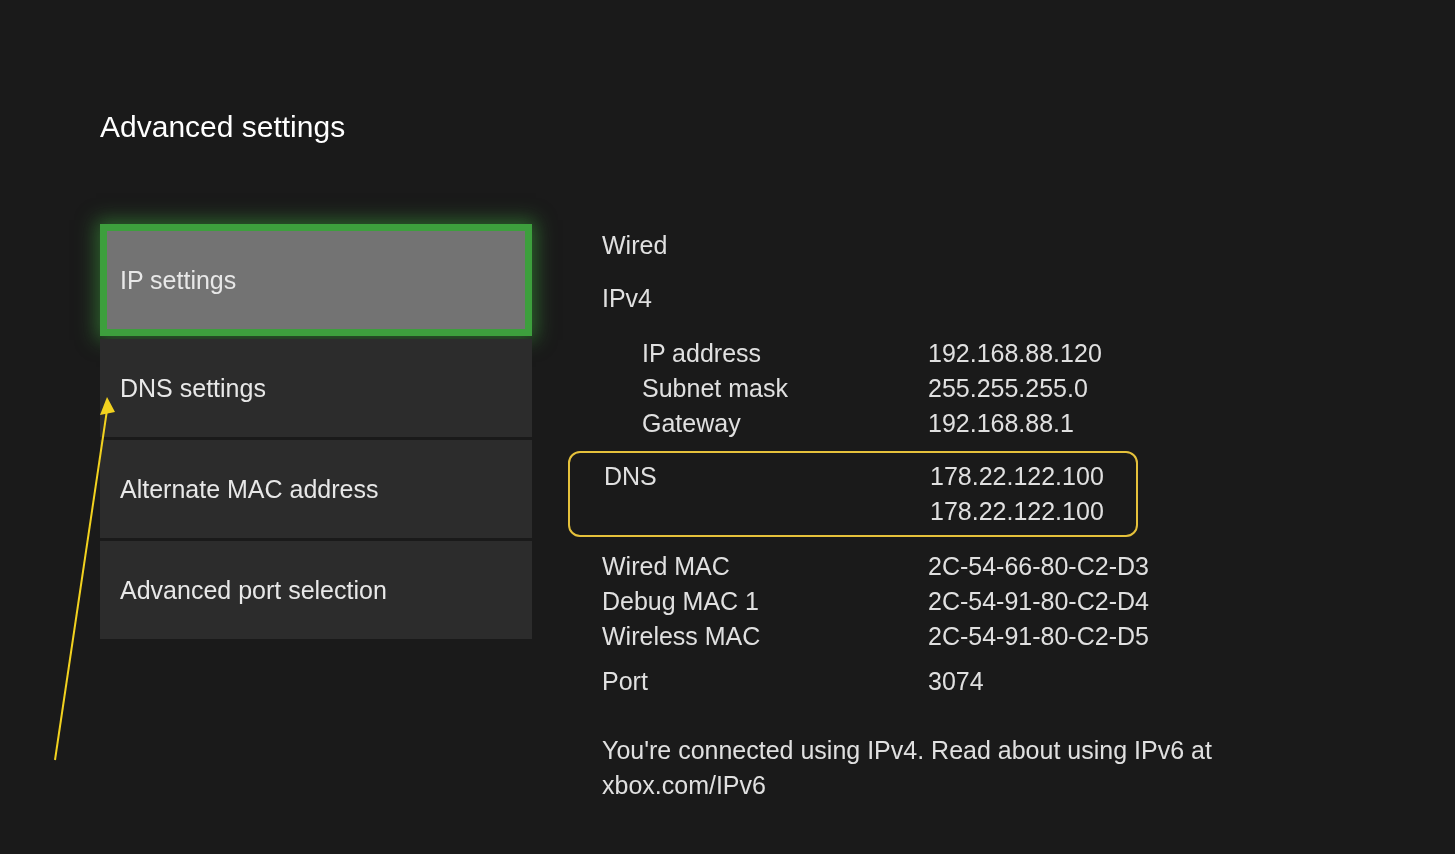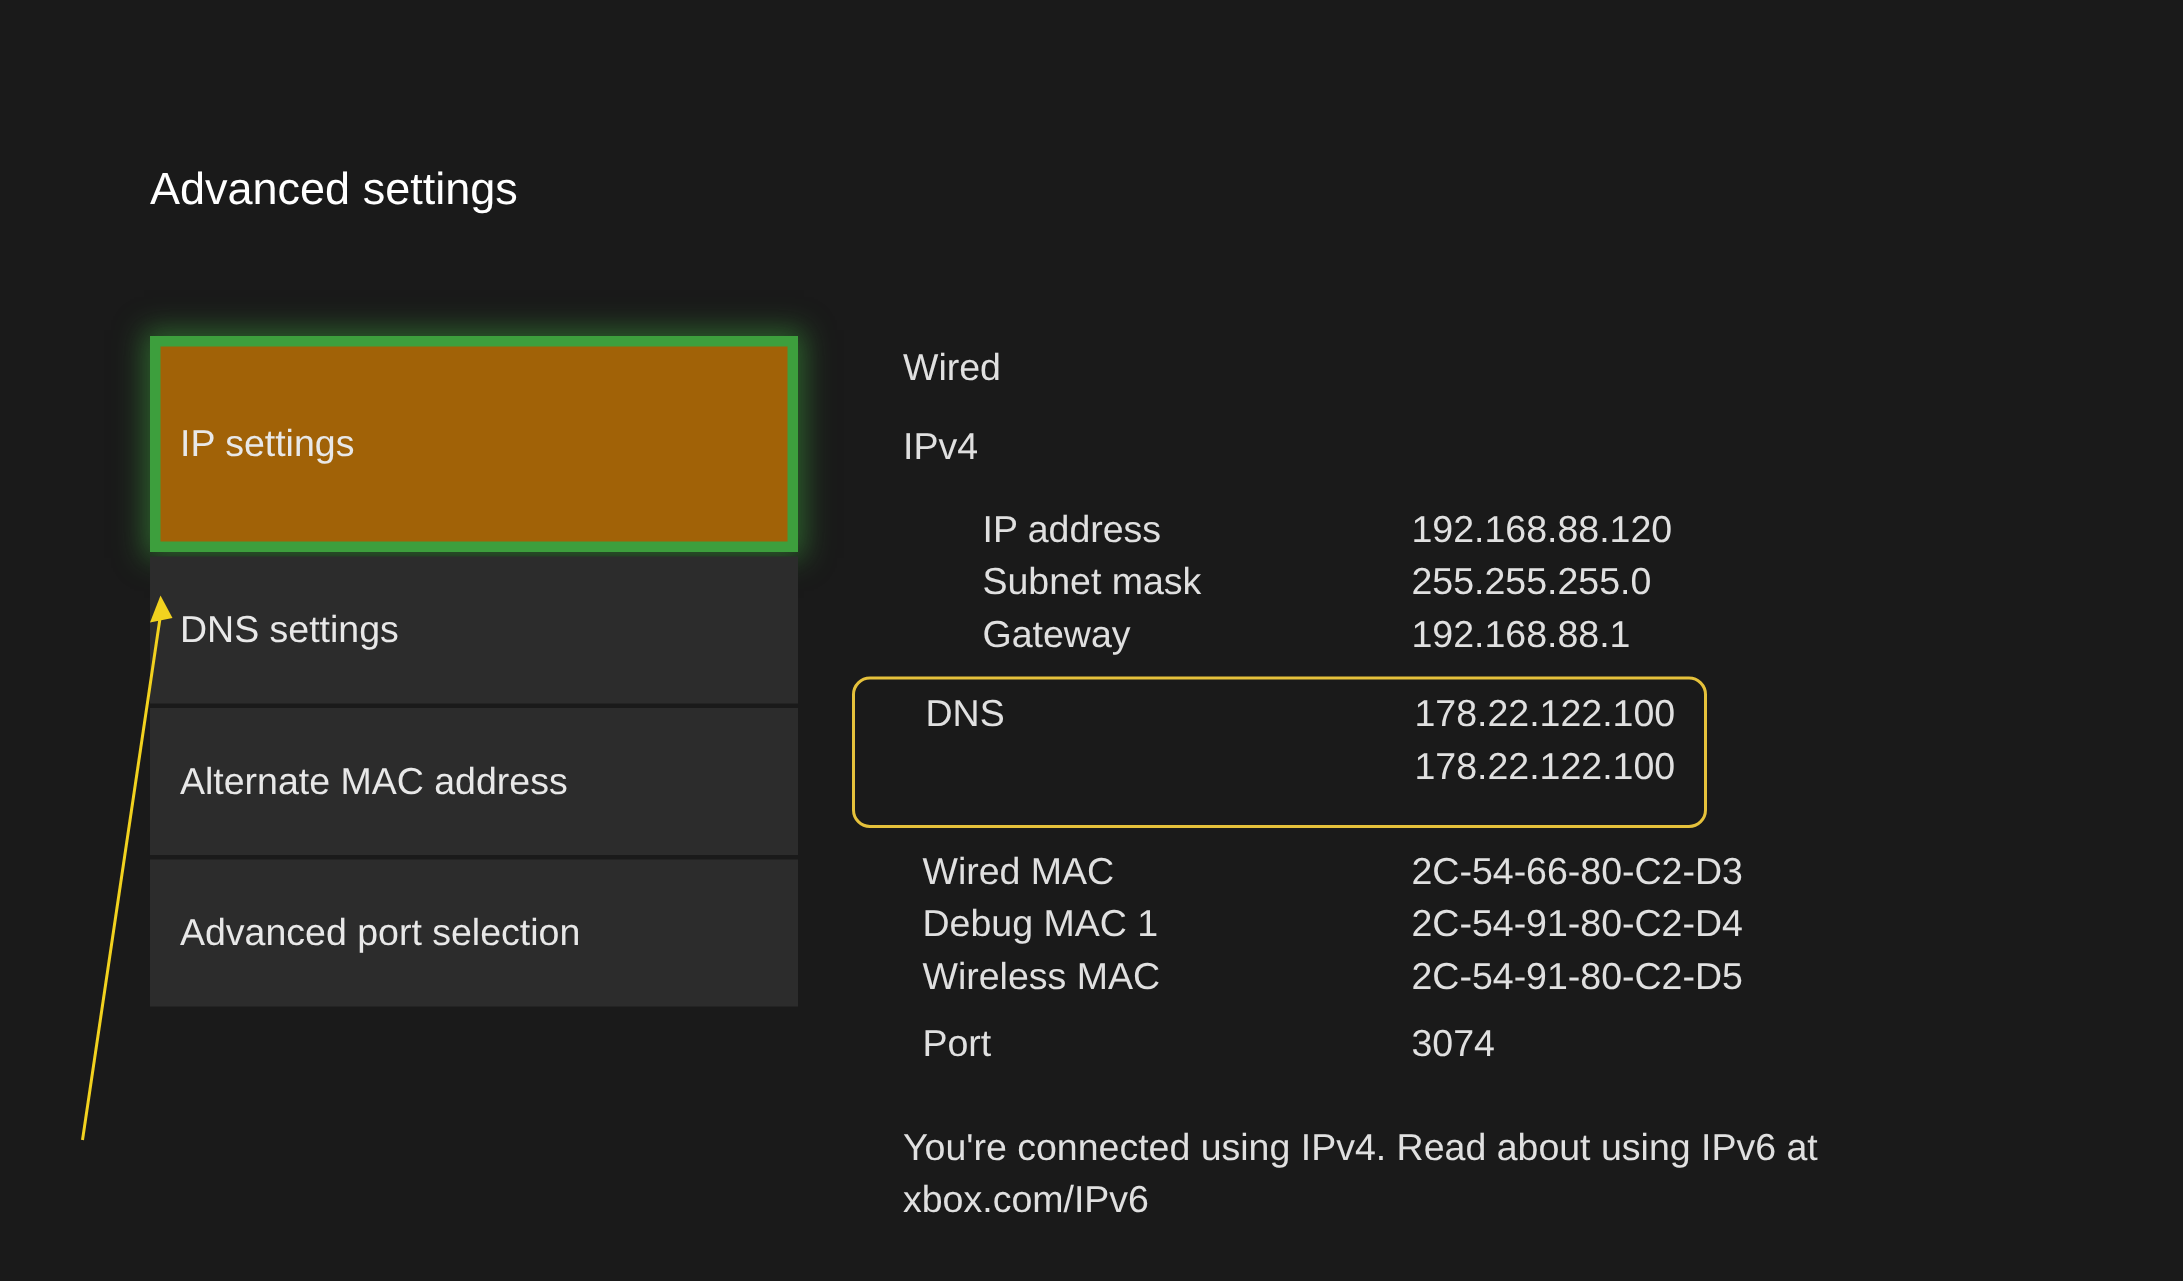--- a/index.html
+++ b/index.html
@@ -35,59 +35,58 @@
       display: flex;
       align-items: center;
       padding: 0 20px;
       font-size: 25px;
       font-weight: 400;
       color: #e8e8e8;
       margin-bottom: 3px;
       cursor: pointer;
     }
     .menu-item.selected {
-      background: #a16207;
+      background: #737373;
       border: 7px solid #3d9f3d;
       box-shadow: 0 0 18px 4px rgba(61,159,61,0.55);
-      height: 144px;
+      height: 112px;
       padding: 0 13px;
     }
     .details {
       flex: 1;
       font-size: 25px;
       line-height: 1.4;
       padding-top: 4px;
     }
     .section-label {
       margin-bottom: 18px;
     }
     .ipv4-label {
       margin-bottom: 20px;
     }
     .kv-group {
       margin-bottom: 10px;
     }
     .kv-row {
       display: flex;
-      margin-left: 13px;
     }
     .kv-row.indent .kv-label {
       padding-left: 40px;
     }
     .kv-label {
       width: 326px;
       flex-shrink: 0;
     }
     .kv-value {
       flex: 1;
     }
     .dns-highlight {
       border: 2px solid #e5c13b;
       border-radius: 12px;
-      padding: 6px 0 21px 0;
+      padding: 6px 0 6px 0;
       margin-left: -34px;
       width: 570px;
       margin-bottom: 12px;
     }
     .dns-highlight .kv-row {
       padding-left: 34px;
     }
     .dns-highlight .kv-label { width: 326px; }
     .footer-text {
       margin-top: 34px;

